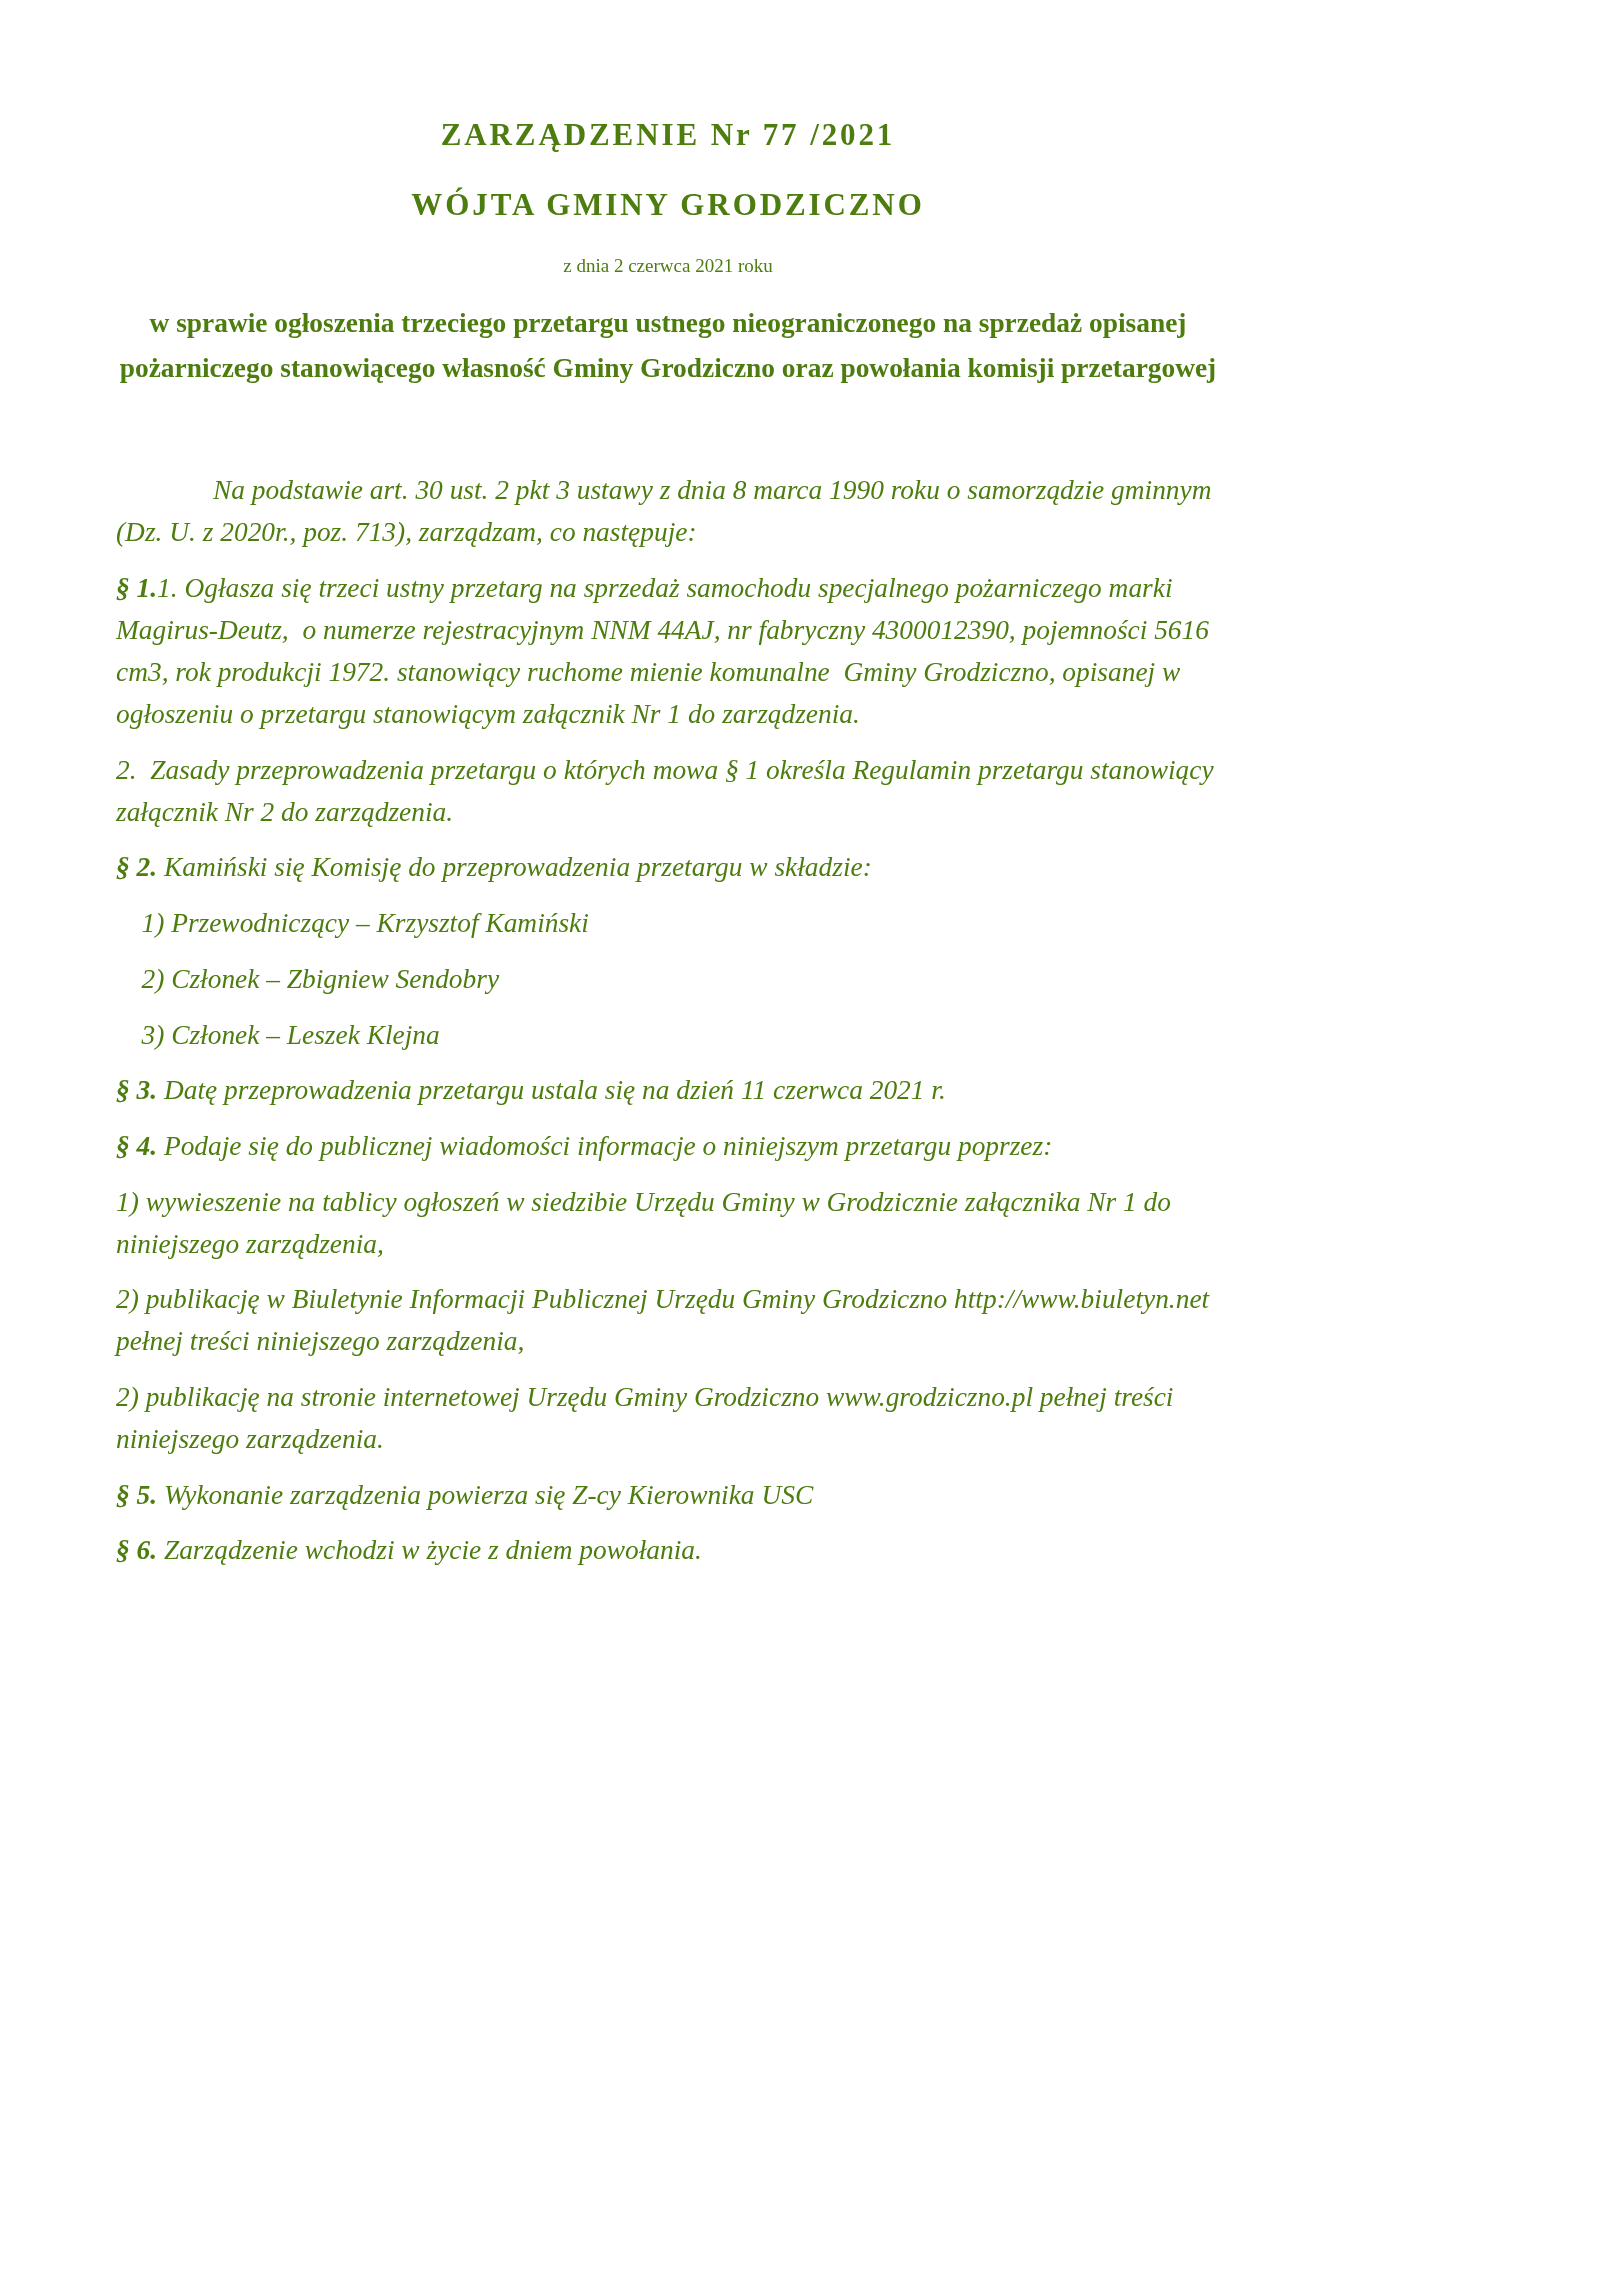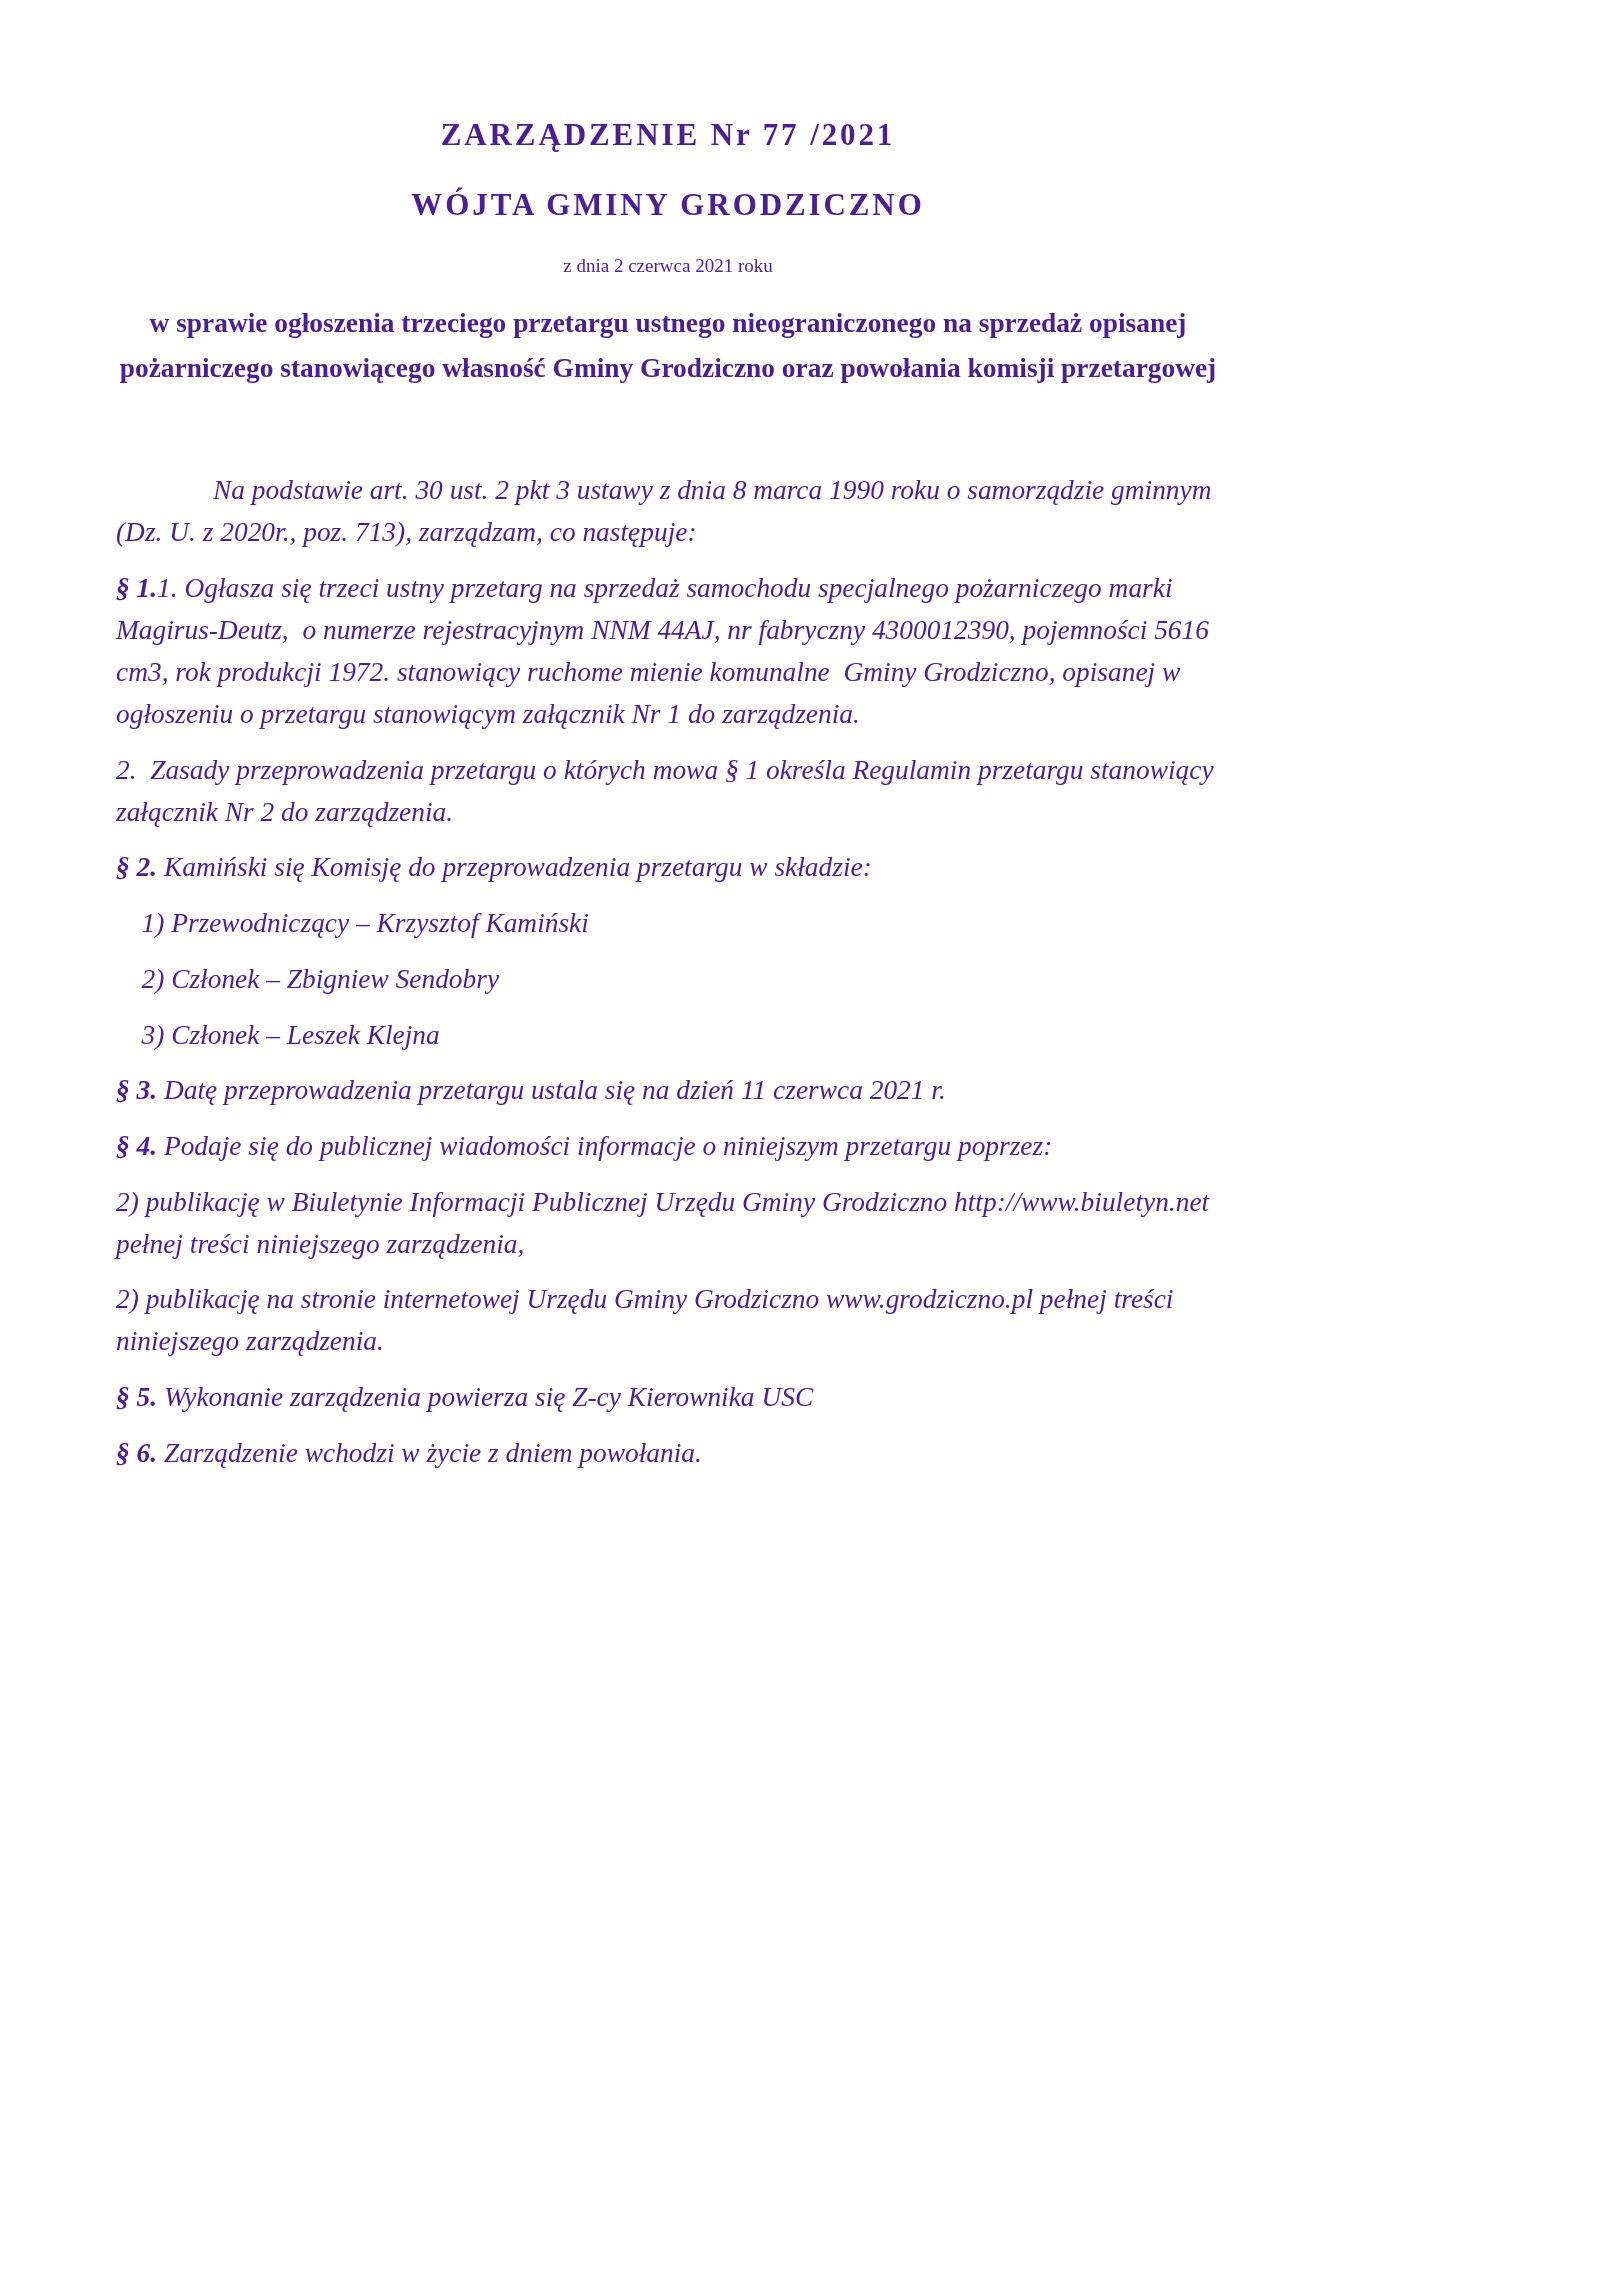--- a/index.html
+++ b/index.html
@@ -5,21 +5,21 @@
   html, body {
     margin: 0;
     padding: 0;
     background: #ffffff;
   }
   .page {
     width: 1336px;
     height: 2293px;
     box-sizing: border-box;
     background: #ffffff;
-    color: #4c1d95;
+    color: #4d7c0f;
     padding: 110px 116px 0 116px;
     font-family: "Liberation Serif", serif;
     font-size: 27.4px;
     overflow: hidden;
   }
   .doc-title {
     margin: 0;
     text-align: center;
     font-size: 31px;
     font-weight: 700;
@@ -83,20 +83,21 @@
     <p><span class="prefix">§ 2.</span><span> Kamiński się Komisję do przeprowadzenia przetargu w składzie:</span></p>
 
     <p class="member">1) Przewodniczący – Krzysztof Kamiński</p>
     <p class="member">2) Członek – Zbigniew Sendobry</p>
     <p class="member">3) Członek – Leszek Klejna</p>
 
     <p><span class="prefix">§ 3.</span><span> Datę przeprowadzenia przetargu ustala się na dzień 11 czerwca 2021 r.</span></p>
 
     <p><span class="prefix">§ 4.</span><span> Podaje się do publicznej wiadomości informacje o niniejszym przetargu poprzez:</span></p>
 
+    <p>1) wywieszenie na tablicy ogłoszeń w siedzibie Urzędu Gminy w Grodzicznie załącznika Nr 1 do niniejszego zarządzenia,</p>
     <p>2) publikację w Biuletynie Informacji Publicznej Urzędu Gminy Grodziczno http://www.biuletyn.net pełnej treści niniejszego zarządzenia,</p>
     <p>2) publikację na stronie internetowej Urzędu Gminy Grodziczno www.grodziczno.pl pełnej treści niniejszego zarządzenia.</p>
 
     <p><span class="prefix">§ 5.</span><span> Wykonanie zarządzenia powierza się Z-cy Kierownika USC</span></p>
 
     <p><span class="prefix">§ 6.</span><span> Zarządzenie wchodzi w życie z dniem powołania.</span></p>
   </main>
 </div>
 
 

